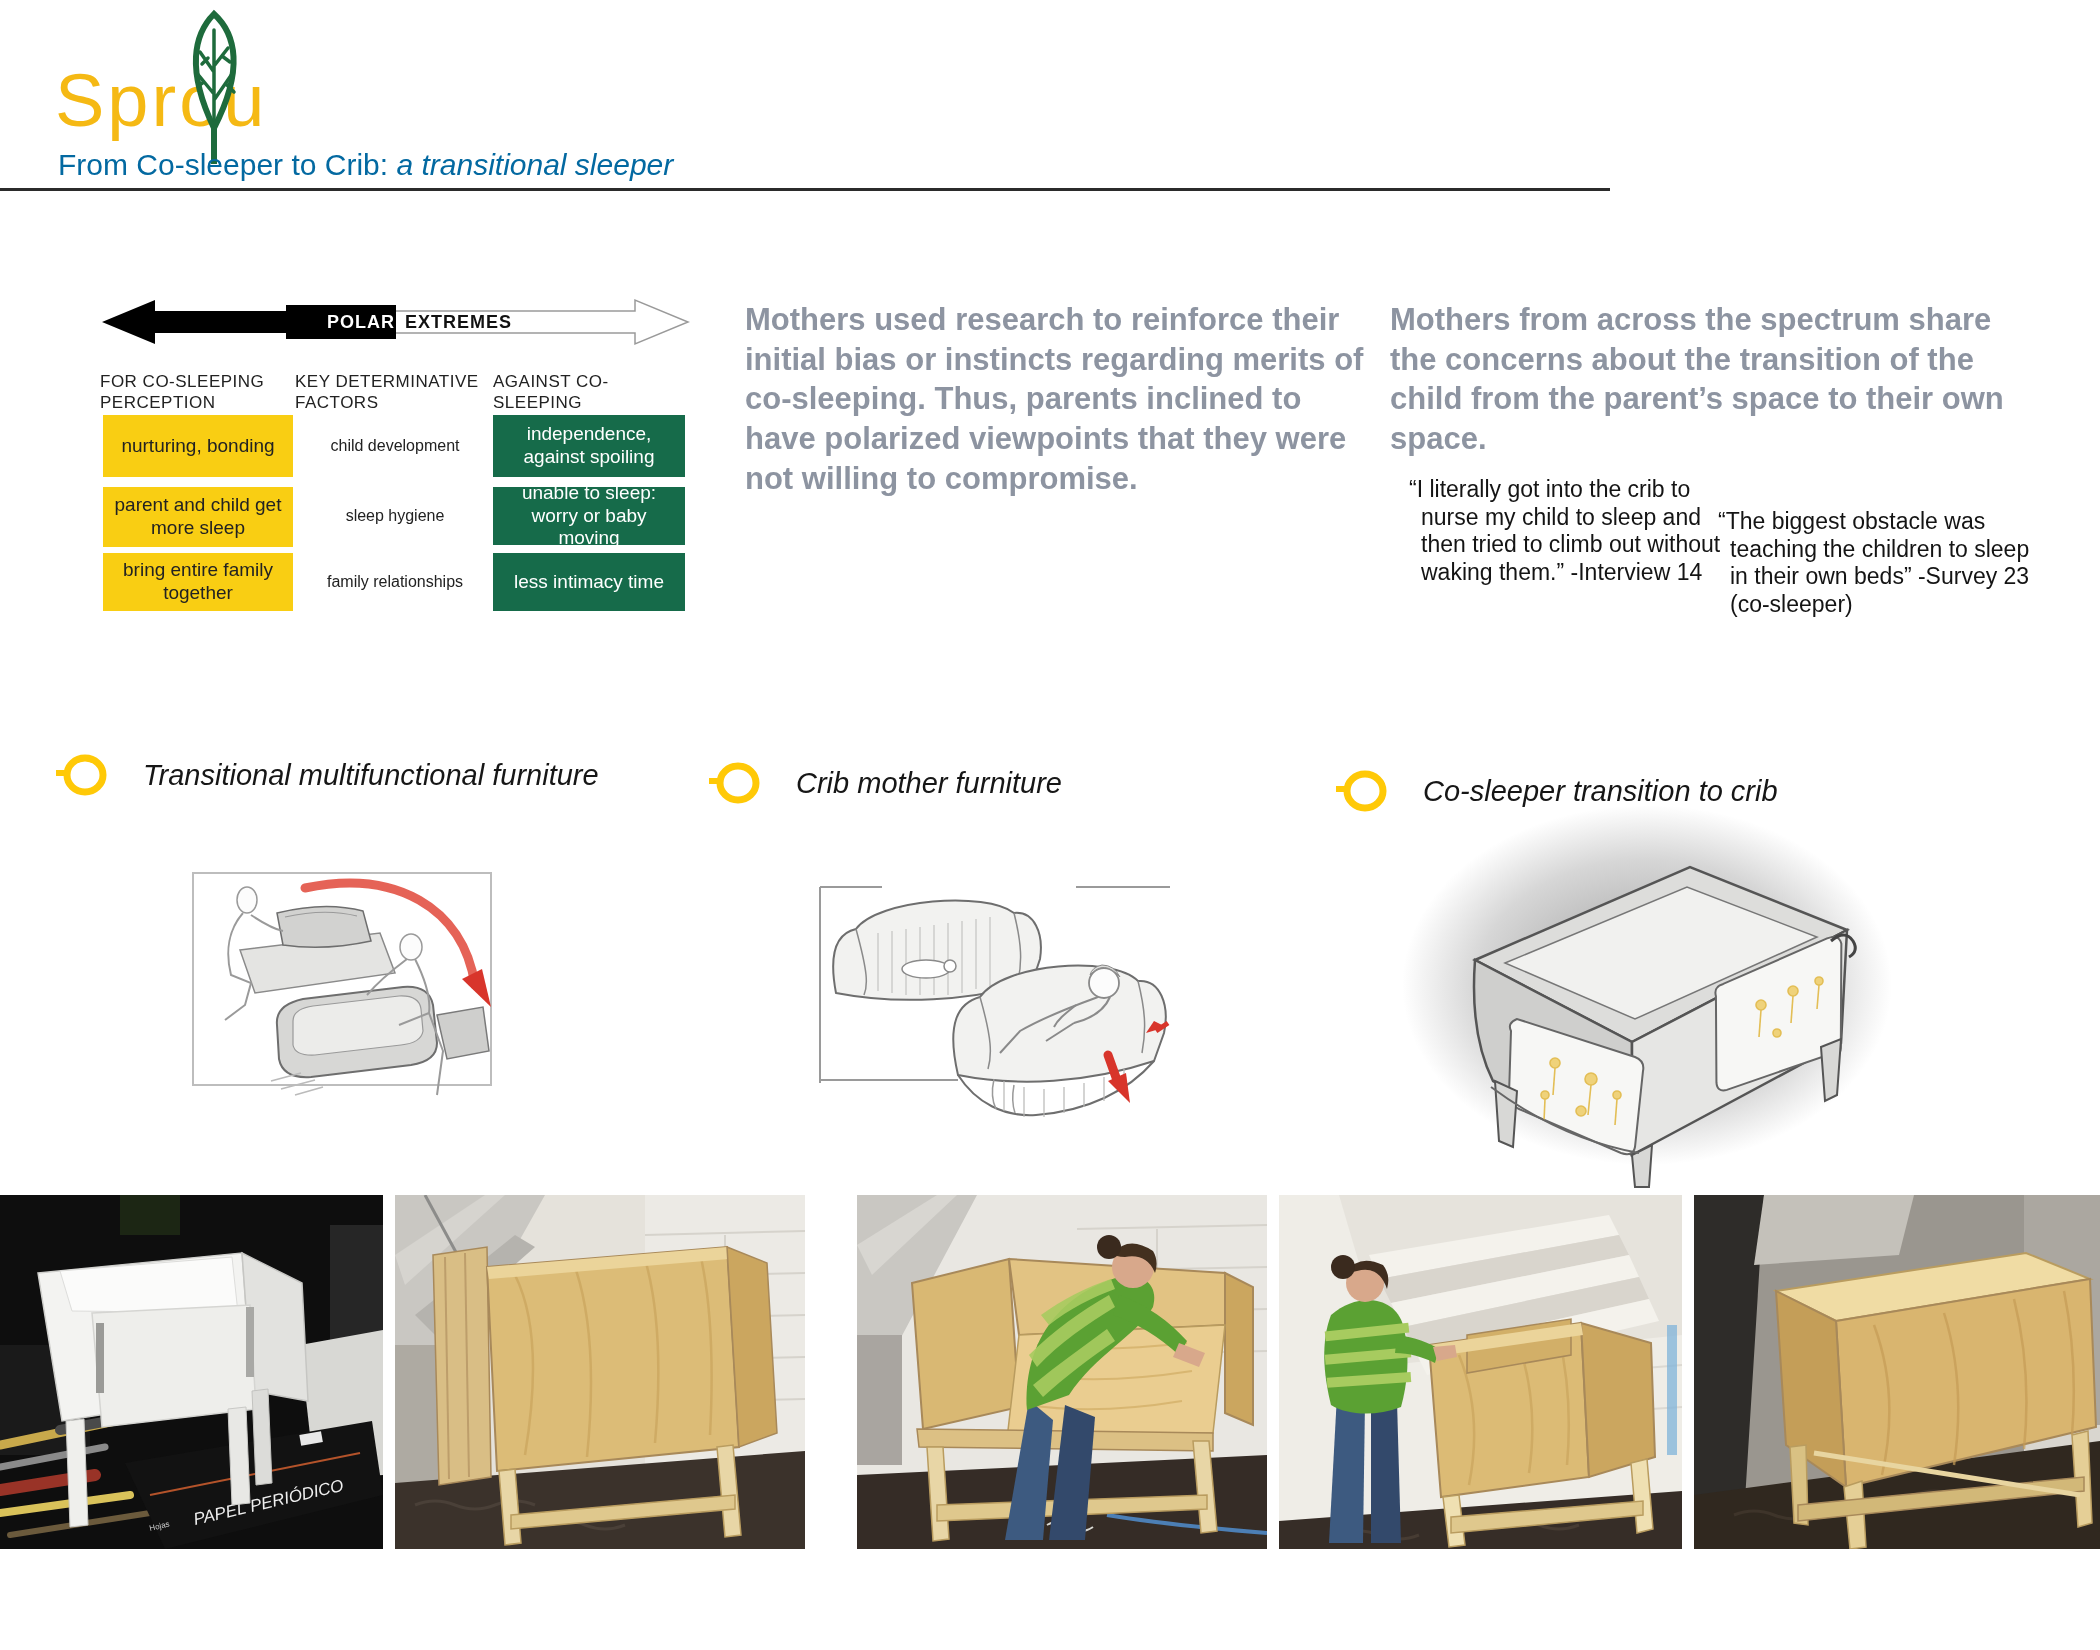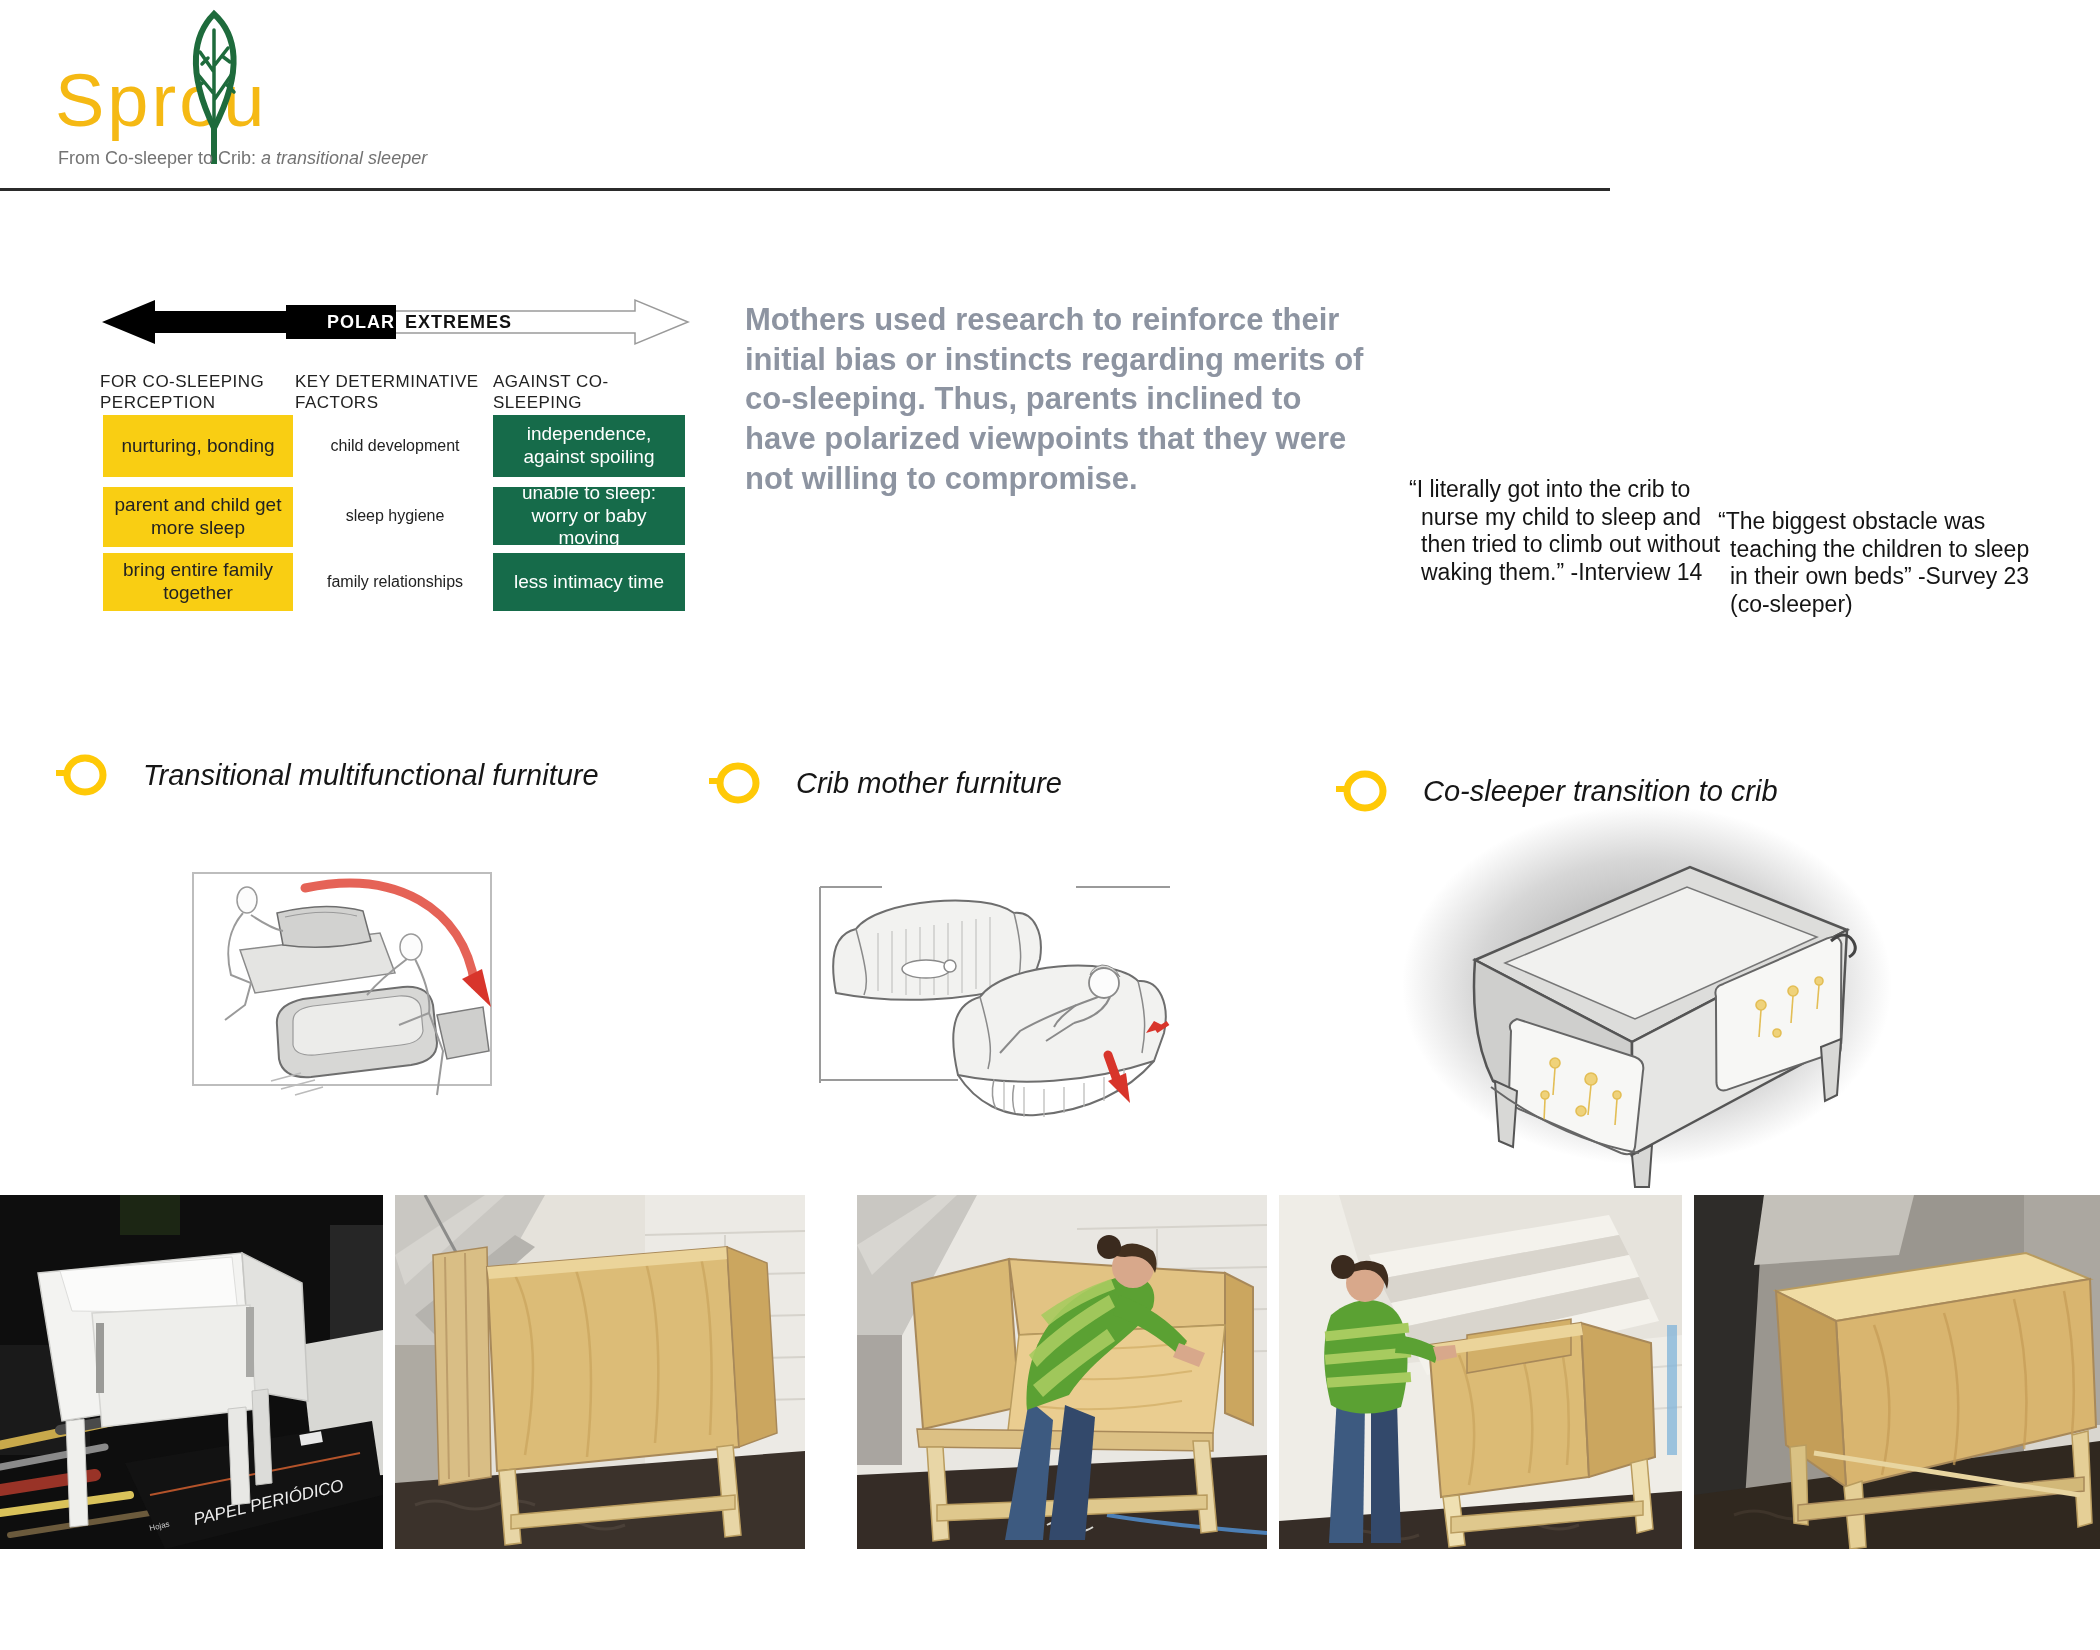--- a/index.html
+++ b/index.html
@@ -2,21 +2,21 @@
 <html><head>
 <meta charset="utf-8">
 <style>
   html,body{margin:0;padding:0;background:#fff;}
   .page{position:relative;width:2100px;height:1650px;background:#fff;overflow:hidden;
         font-family:"Liberation Sans",sans-serif;color:#1b1b1b;}
   .abs{position:absolute;}
 
   
   .logo-text{font-size:74px;color:#F5B914;letter-spacing:3px;font-weight:400;}
-  .subtitle{font-size:18px;color:#737373;}
+  .subtitle{font-size:30px;color:#0369a1;}
   .subtitle em{font-style:italic;}
   .rule{background:#2b2b2b;height:3px;}
 
   
   .arrow-word{font-size:18px;font-weight:bold;letter-spacing:1px;line-height:26px;}
   .col-head{font-size:17px;letter-spacing:.5px;color:#222;text-align:left;line-height:1.25;}
   .box{display:flex;align-items:center;justify-content:center;text-align:center;
        font-size:19px;line-height:1.2;padding:4px 8px;box-sizing:border-box;}
   .box-for{background:#F9CE13;color:#222;}
   .box-against{background:#166B4A;color:#fff;}
@@ -67,20 +67,21 @@
     <div class="abs box box-for" style="left:8px;top:192px;width:190px;height:60px;">parent and child get more sleep</div>
     <div class="abs factor" style="left:200px;top:192px;width:200px;height:58px;">sleep hygiene</div>
     <div class="abs box box-against" style="left:398px;top:192px;width:192px;height:58px;">unable to sleep: worry or baby moving</div>
 
     <div class="abs box box-for" style="left:8px;top:258px;width:190px;height:58px;">bring entire family together</div>
     <div class="abs factor" style="left:200px;top:258px;width:200px;height:58px;">family relationships</div>
     <div class="abs box box-against" style="left:398px;top:258px;width:192px;height:58px;">less intimacy time</div>
   </div>
 
   <div class="abs gray-par" style="left:745px;top:300px;width:630px;">Mothers used research to reinforce their initial bias or instincts regarding merits of co-sleeping. Thus, parents inclined to have polarized viewpoints that they were not willing to compromise.</div>
+  <div class="abs gray-par" style="left:1390px;top:300px;width:640px;">Mothers from across the spectrum share the concerns about the transition of the child from the parent’s space to their own space.</div>
 
   <div class="abs quote" style="left:1390px;top:476px;width:310px;margin-left:19px;">“I literally got into the crib to nurse my child to sleep and then tried to climb out without waking them.” -Interview 14</div>
   <div class="abs quote" style="left:1718px;top:508px;width:310px;">“The biggest obstacle was teaching the children to sleep in their own beds” -Survey 23 (co-sleeper)</div>
 
   <div class="abs section-label" style="left:55px;top:752px;">
     <svg width="56" height="46" viewBox="0 0 56 46">
       <ellipse cx="30" cy="23" rx="18" ry="17" fill="none" stroke="#FFC907" stroke-width="7"></ellipse>
       <line x1="1" y1="21" x2="12" y2="21" stroke="#FFC907" stroke-width="6"></line>
     </svg>
     <span class="txt">Transitional multifunctional furniture</span>

